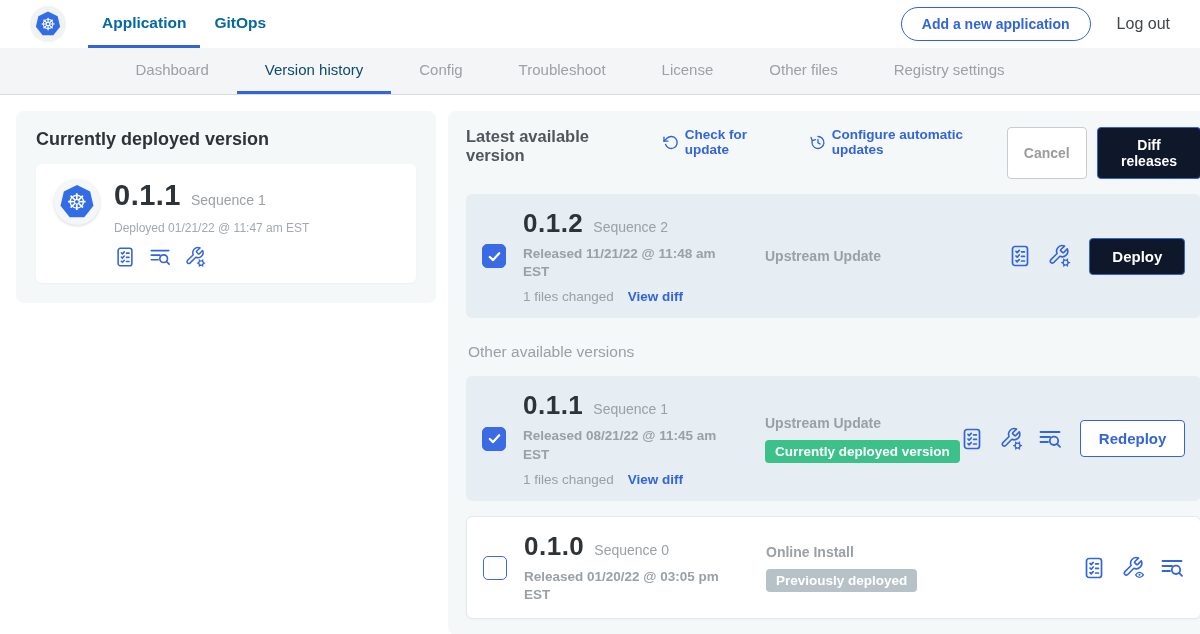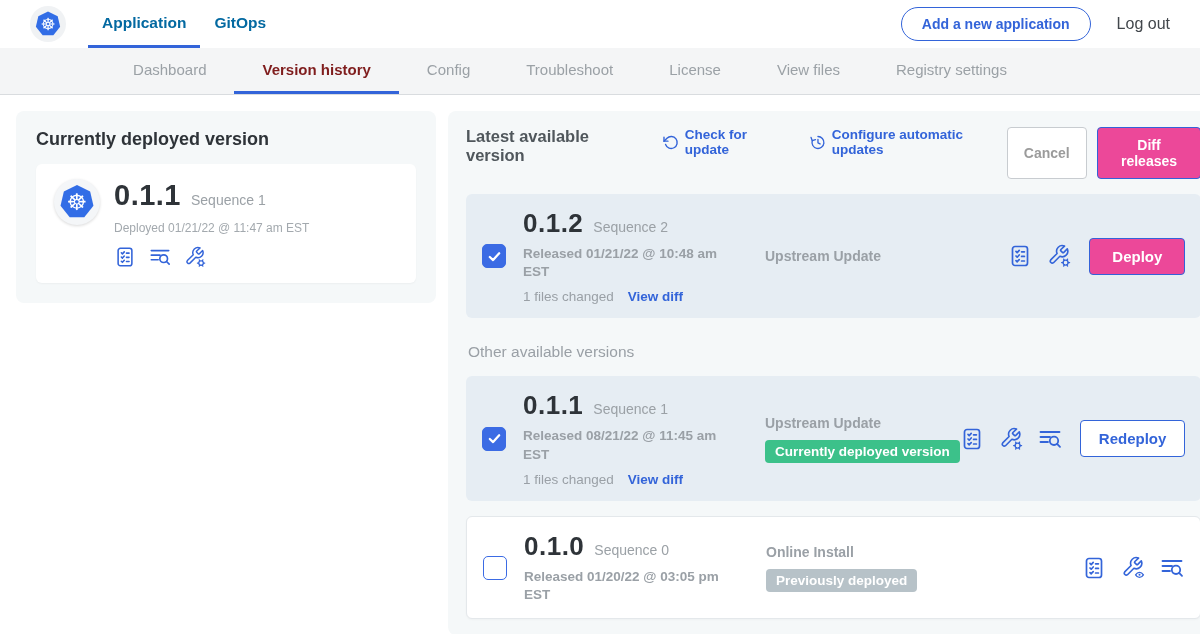--- a/index.html
+++ b/index.html
@@ -11,21 +11,21 @@
   .top-tabs { display:flex; height:100%; margin-left:22px; }
   .top-tab { display:flex; align-items:center; padding:0 14px; font-size:15.5px; font-weight:700; color:#0369a1; border-bottom:3px solid transparent; cursor:pointer; }
   .top-tab.active { border-bottom-color:#3364d9; }
   .topbar-right { margin-left:auto; display:flex; align-items:center; gap:26px; }
   .pill-btn { border:1.5px solid #3364d9; color:#3364d9; background:#fff; border-radius:18px; height:34px; padding:0 20px; font-size:14px; font-weight:700; font-family:inherit; cursor:pointer; }
   .logout { font-size:16px; color:#42474c; cursor:pointer; }
 
   
   .subnav { height:47px; background:#f4f5f6; border-bottom:1px solid #d9dcdf; display:flex; justify-content:center; padding-right:60px; }
   .subnav-item { display:flex; align-items:center; padding:0 28px; font-size:15px; color:#9ba1a6; border-bottom:3px solid transparent; cursor:pointer; }
-  .subnav-item.active { color:#7f1d1d; font-weight:700; border-bottom-color:#3364d9;text-align:center; }
+  .subnav-item.active { color:#0c4a6e; font-weight:400; border-bottom-color:#3364d9;text-align:center; }
 
   
   .main { display:flex; padding:16px 16px 0 16px; gap:12px; }
   .panel { background:#f5f8f9; border-radius:8px; }
 
   
   .left-col { width:420px; flex:none; }
   .deployed-card { padding:18px 20px 20px; }
   .deployed-title { font-size:18px; font-weight:700; color:#2e3338; }
   .deployed-inner { margin-top:14px; background:#fff; border-radius:6px; padding:15px 18px; display:flex; gap:14px; box-shadow:0 1px 2px rgba(0,0,0,.04); }
@@ -39,21 +39,21 @@
 
   
   .right-col { flex:1; padding:16px 16px 16px 18px; }
   .avail-head { display:flex; align-items:flex-start; }
   .avail-title { font-size:16.5px; font-weight:700; color:#50575c; }
   .head-link { display:flex; align-items:center; gap:6px; margin-left:22px; font-size:13.5px; font-weight:700; color:#3364d9; cursor:pointer; }
   .head-link .ic { width:17px; height:17px; }
   .head-actions { margin-left:auto; display:flex; gap:10px; }
   .btn { border-radius:4px; font-family:inherit; font-size:14px; font-weight:700; padding:9px 16px; cursor:pointer; }
   .btn-ghost { background:#fff; border:1px solid #c8ccd0; color:#9b9b9b; }
-  .btn-primary { background:#ec4899; border:1px solid #3462d8; color:#fff; }
+  .btn-primary { background:#0f172a; border:1px solid #3462d8; color:#fff; }
   .btn-outline { background:#fff; border:1px solid #3364d9; color:#3364d9; font-size:15px; padding:9px 18px; }
   .btn-deploy { font-size:15px; padding:9px 22px; }
 
   .vrow { margin-top:15px; border-radius:6px; padding:14px 16px; display:flex; align-items:center; }
   .vrow.selected { background:#e6edf3; }
   .vrow.plain { background:#fff; border:1px solid #e4e8eb; box-shadow:0 1px 2px rgba(0,0,0,.03); }
   .checkbox { width:24px; height:24px; border-radius:5px; border:1.5px solid #3b6be4; background:#fff; flex:none; display:flex; align-items:center; justify-content:center; cursor:pointer; }
   .checkbox.on { background:#3b6be4; }
   .checkbox svg { width:15px; height:15px; display:none; }
   .checkbox.on svg { display:block; }
@@ -148,21 +148,21 @@
     <span class="logout">Log out</span>
   </div>
 </div>
 
 <div class="subnav">
   <div class="subnav-item">Dashboard</div>
   <div class="subnav-item active">Version history</div>
   <div class="subnav-item">Config</div>
   <div class="subnav-item">Troubleshoot</div>
   <div class="subnav-item">License</div>
-  <div class="subnav-item">View files</div>
+  <div class="subnav-item">Other files</div>
   <div class="subnav-item">Registry settings</div>
 </div>
 
 <div class="main">
 
   <div class="left-col">
     <div class="panel deployed-card">
       <div class="deployed-title">Currently deployed version</div>
       <div class="deployed-inner">
         <div class="k8s-badge">
@@ -219,21 +219,21 @@
       <div class="checkbox on">
           <svg>
             <use href="#i-check"></use>
           </svg>
         </div>
       <div class="vinfo">
         <div class="ver-line">
           <span class="vnum">0.1.2</span>
           <span class="seq">Sequence 2</span>
         </div>
-        <div class="released">Released 01/21/22 @ 10:48 am EST</div>
+        <div class="released">Released 11/21/22 @ 11:48 am EST</div>
         <div class="files-line">
           <span class="files-changed">1 files changed</span>
           <span class="view-diff">View diff</span>
         </div>
       </div>
       <div class="vsource">
         <span class="source-label">Upstream Update</span>
       </div>
       <div class="vspacer"></div>
       <div class="vicons">

